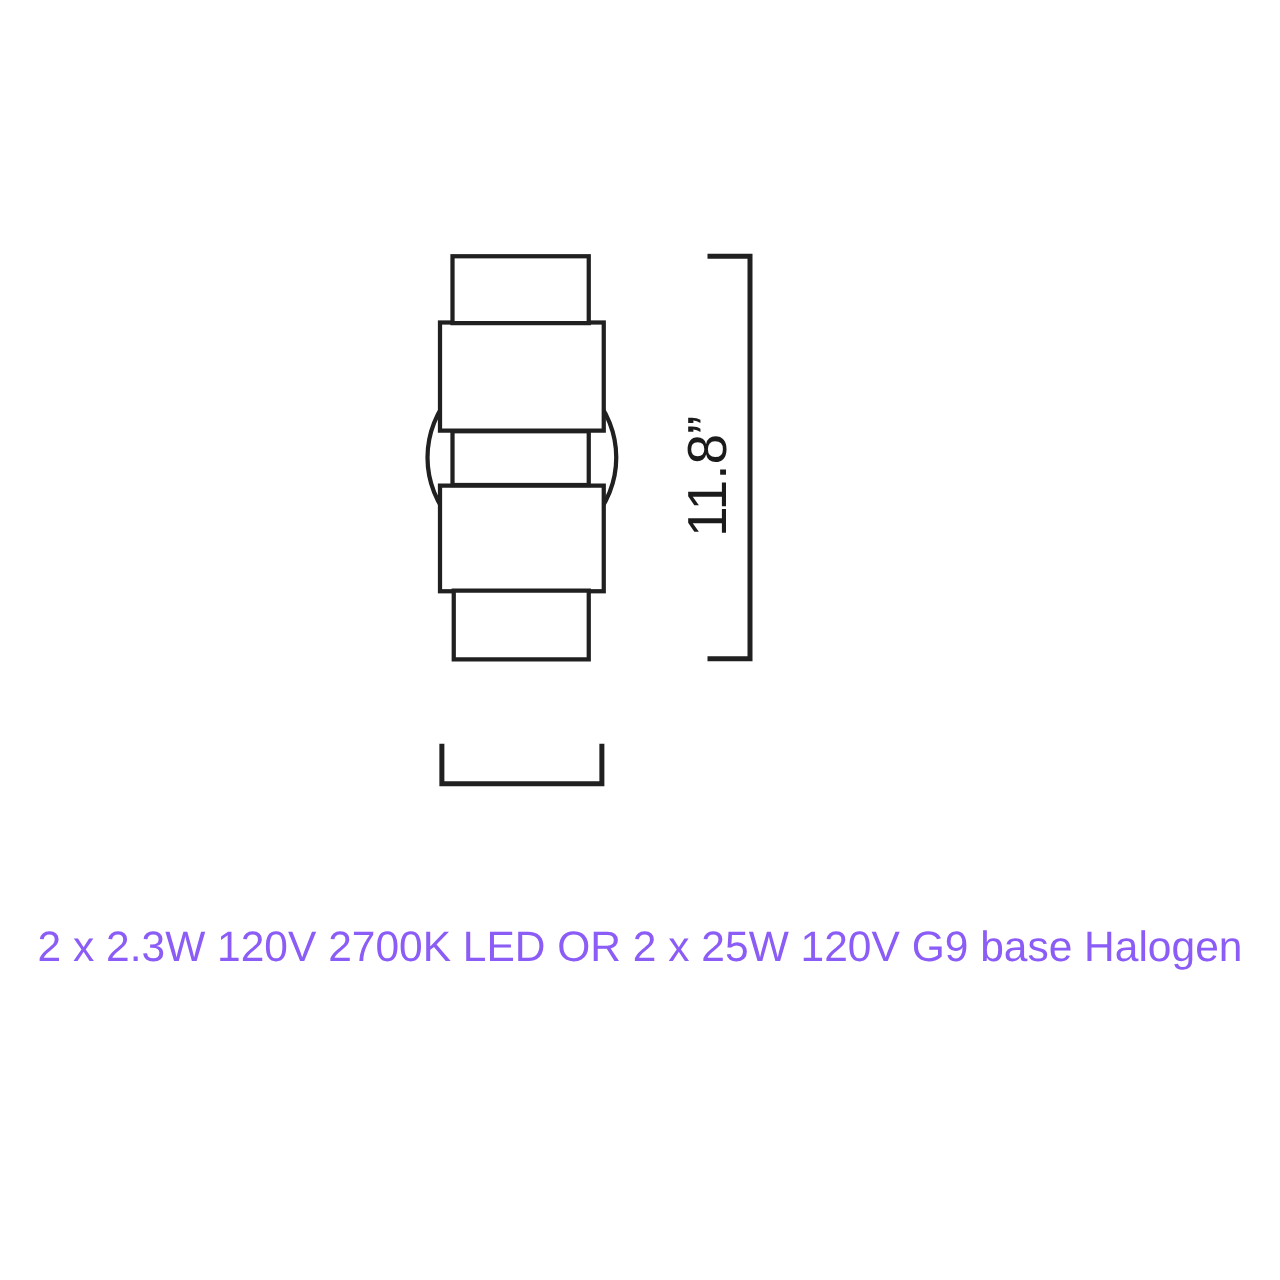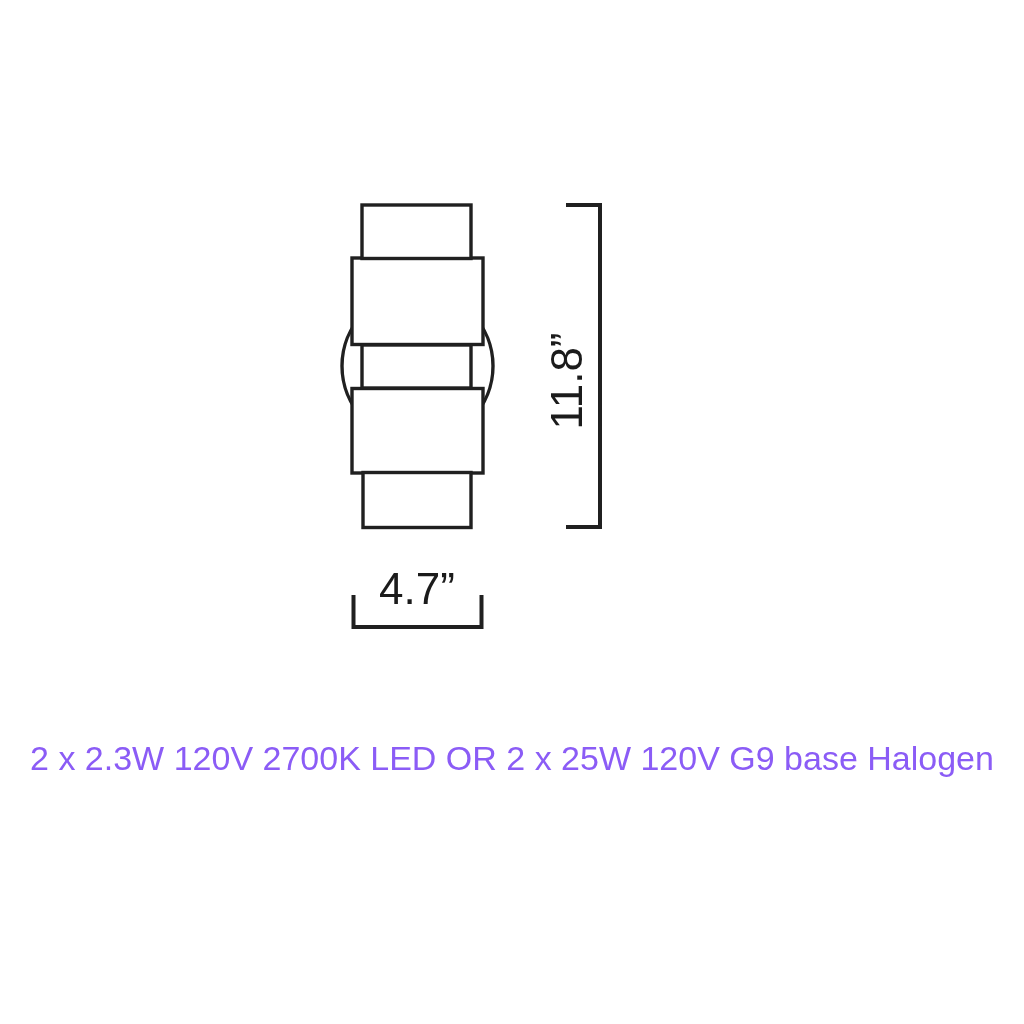--- a/index.html
+++ b/index.html
@@ -86,17 +86,16 @@
 
     <rect class="part" x="363" y="472.5" width="108" height="55"></rect>
 
     <path class="dim" d="M566 205 H600 V527 H566"></path>
 
     <path class="dim" d="M353.5 595 V627 H481.5 V595"></path>
   </svg>
 
   <div class="dim-label height">11.8”</div>
 
-  <div class="dim-label width">4.7”</div>
 
   <div class="spec-line">2 x 2.3W 120V 2700K LED OR 2 x 25W 120V G9 base Halogen</div>
 
 </div>
 
 </body></html>

